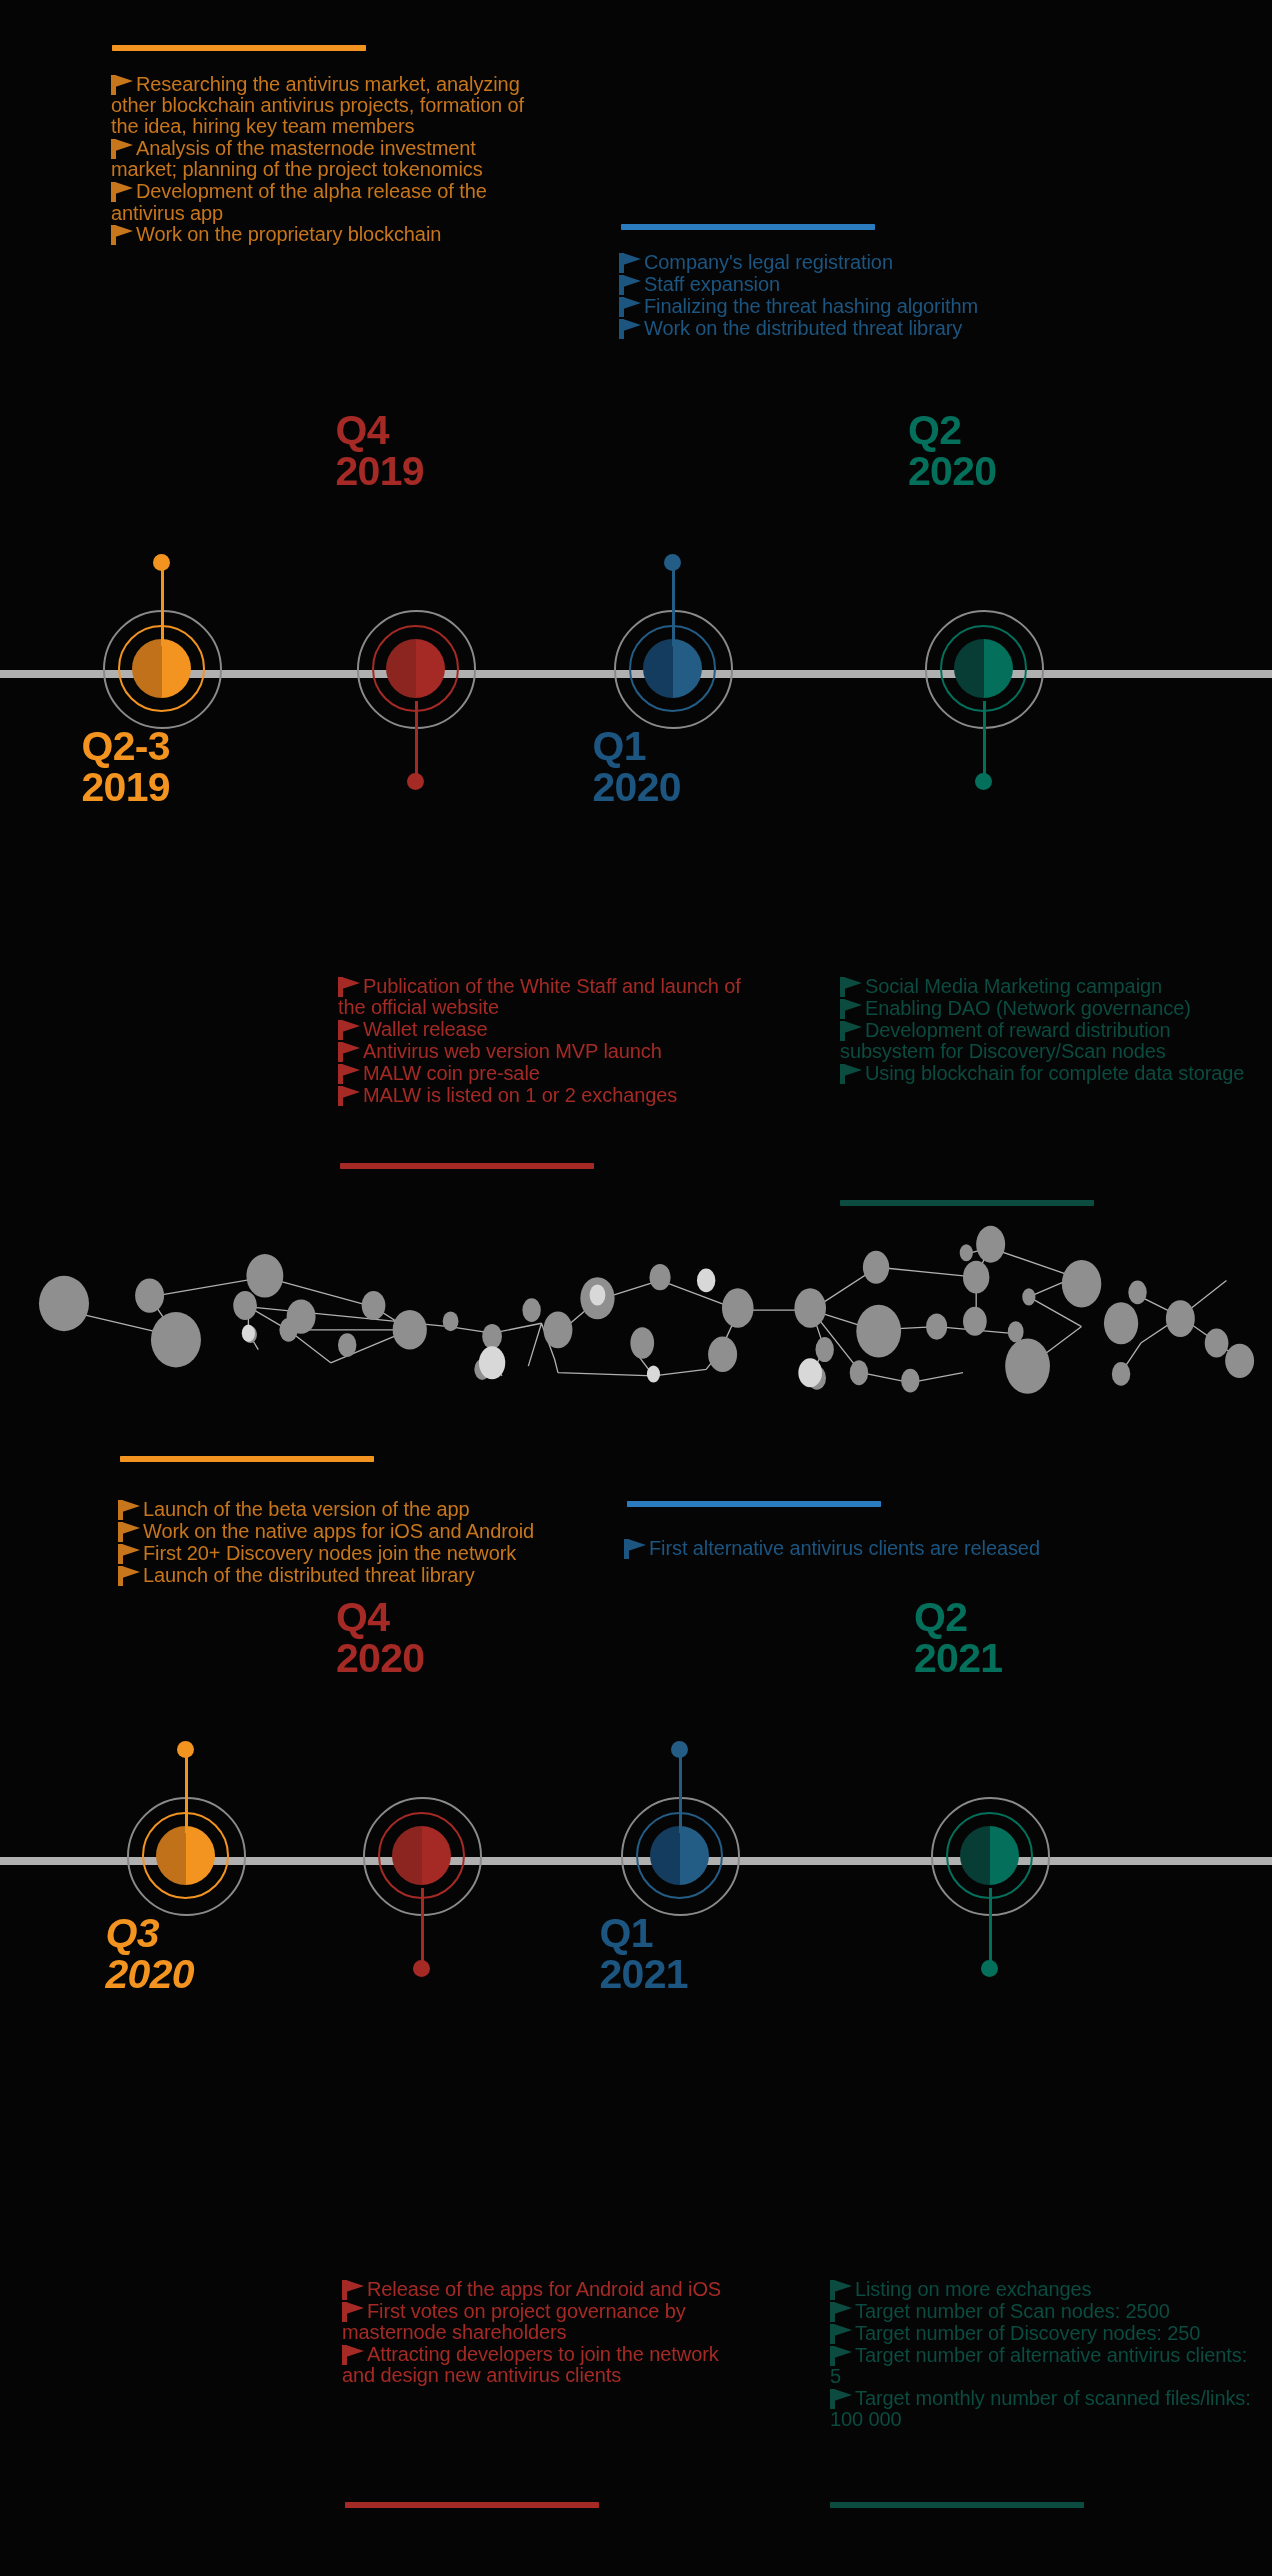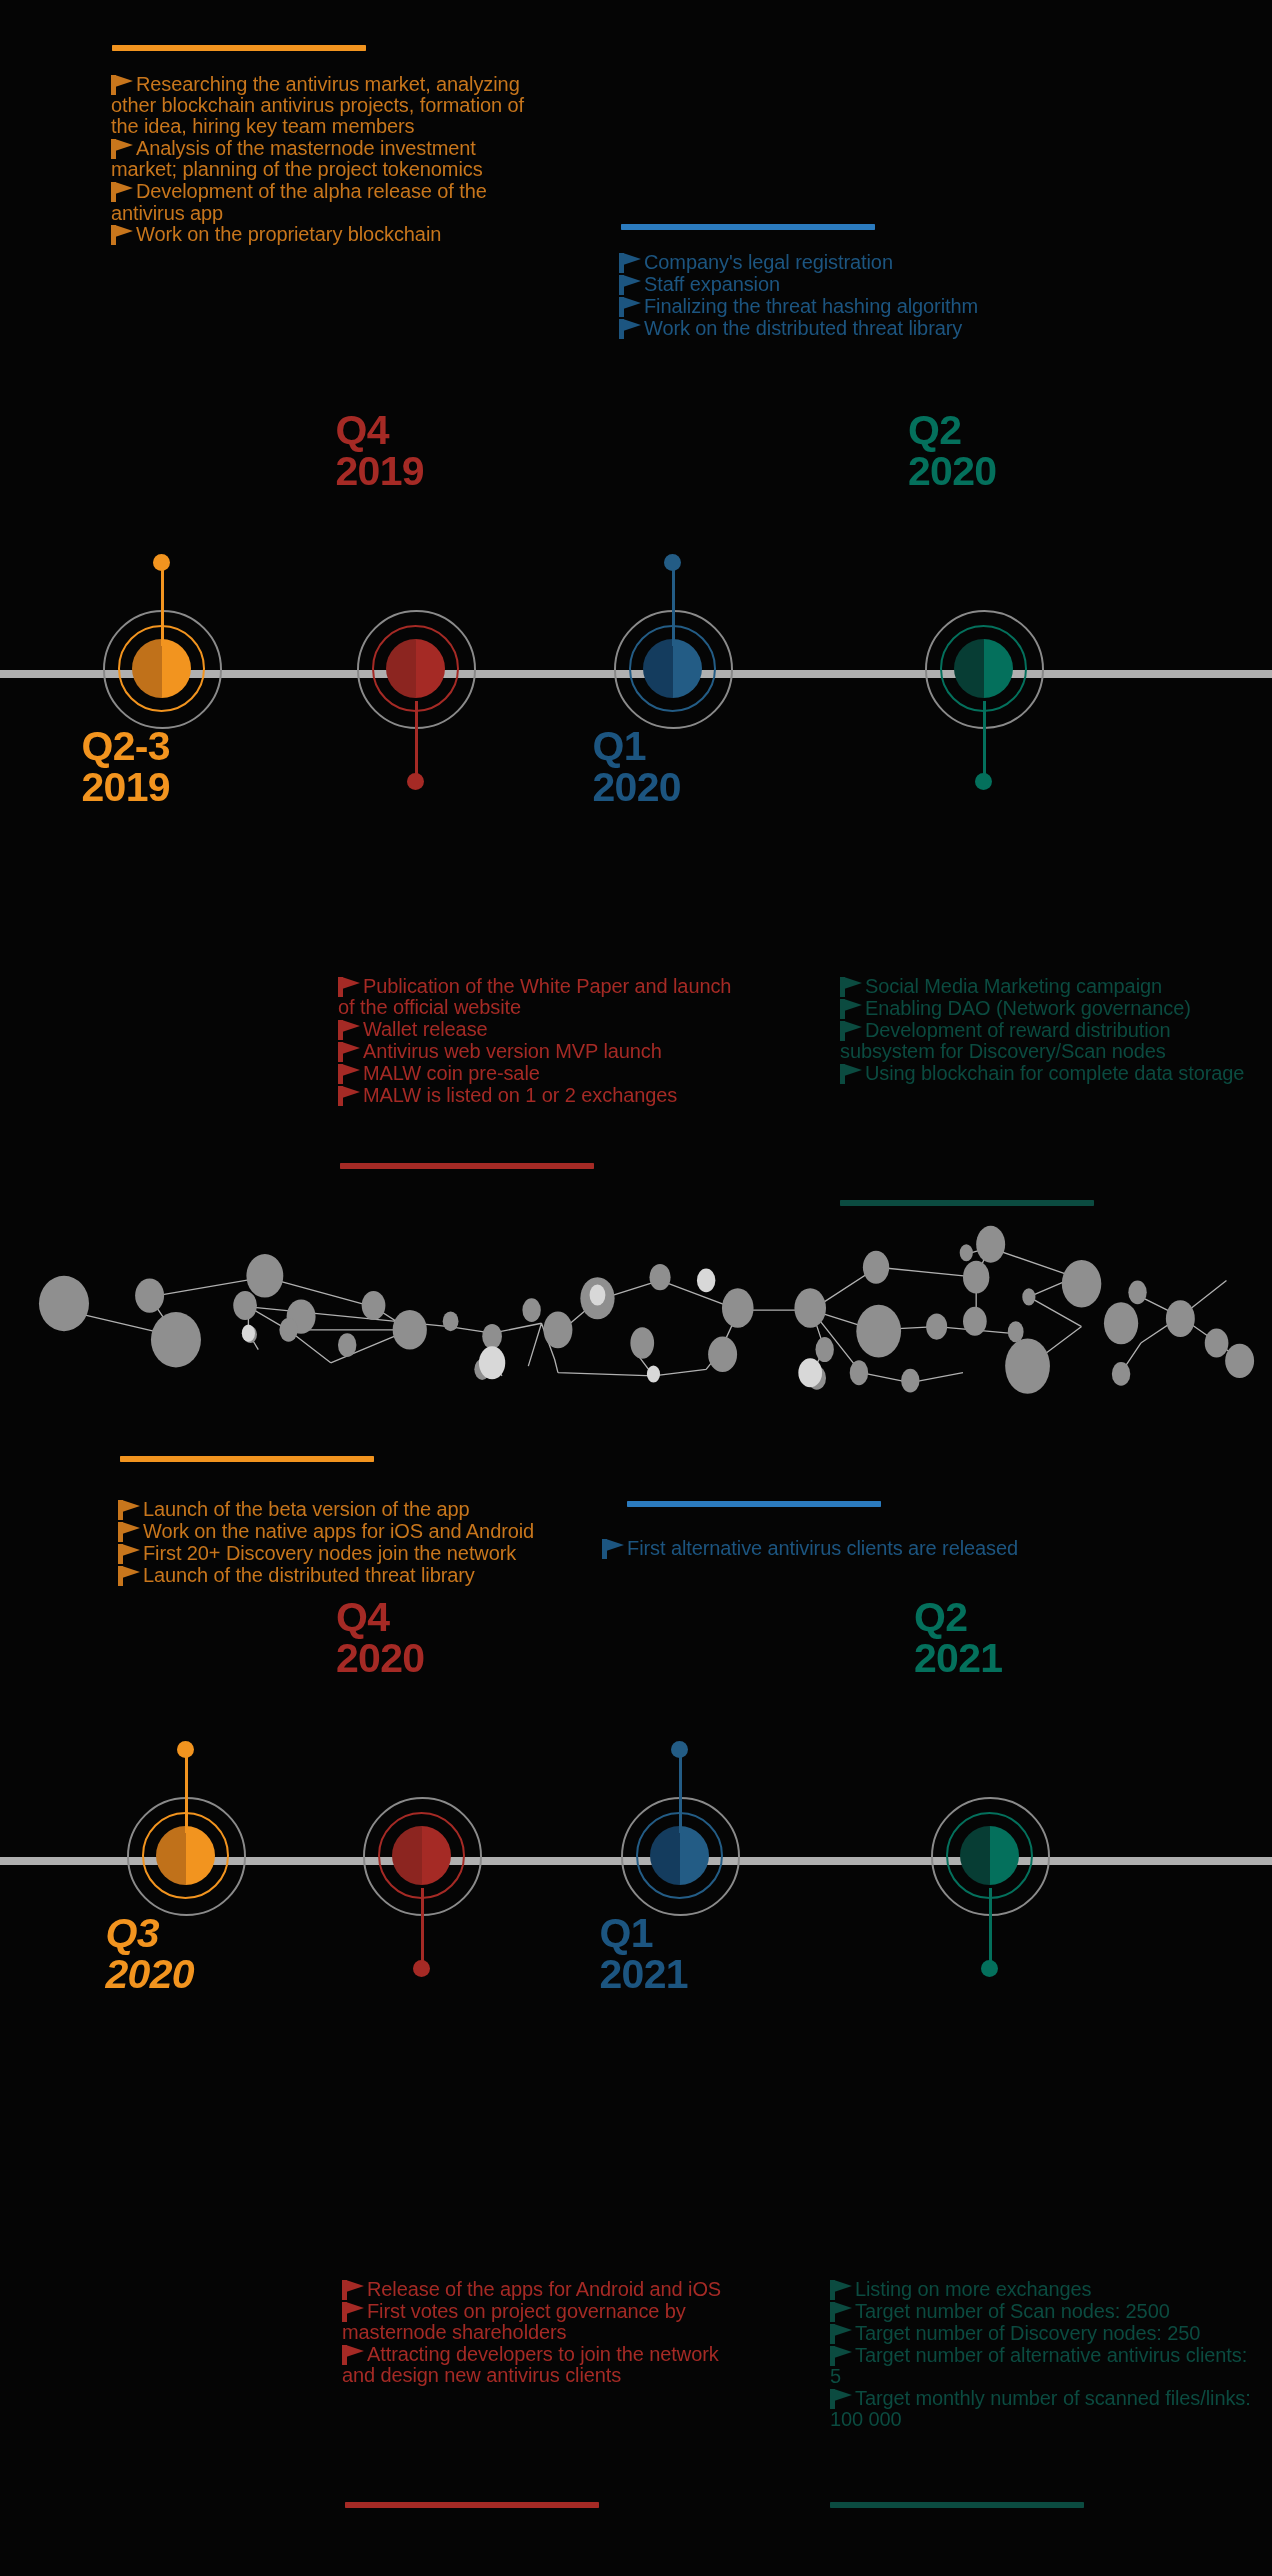--- a/index.html
+++ b/index.html
@@ -164,21 +164,21 @@
     <div class="dot down"></div>
     <div class="qlabel above" style="color:#04705C;left:-10px;top:-125px;">
       <span>Q2</span>
       <span class="yr">2020</span>
     </div>
   </div>
 </div>
 
 <div class="block" style="left:338px;top:976px;width:409px;color:#A52A25;">
   <ul class="bullet-list">
-    <li><span class="flag"><i class="pole"></i><i class="pennant"></i></span><span>Publication of the White Paper and launch of the official website</span></li>
+    <li><span class="flag"><i class="pole"></i><i class="pennant"></i></span><span>Publication of the White Staff and launch of the official website</span></li>
     <li><span class="flag"><i class="pole"></i><i class="pennant"></i></span><span>Wallet release</span></li>
     <li><span class="flag"><i class="pole"></i><i class="pennant"></i></span><span>Antivirus web version MVP launch</span></li>
     <li><span class="flag"><i class="pole"></i><i class="pennant"></i></span><span>MALW coin pre-sale</span></li>
     <li><span class="flag"><i class="pole"></i><i class="pennant"></i></span><span>MALW is listed on 1 or 2 exchanges</span></li>
   </ul>
 </div>
 <div class="rule" style="left:340px;top:1163px;width:254px;background:#A52A25;"></div>
 
 <div class="block" style="left:840px;top:976px;width:423px;color:#0B4B40;">
   <ul class="bullet-list">
@@ -257,21 +257,21 @@
   <ul class="bullet-list">
     <li><span class="flag"><i class="pole"></i><i class="pennant"></i></span><span>Launch of the beta version of the app</span></li>
     <li><span class="flag"><i class="pole"></i><i class="pennant"></i></span><span>Work on the native apps for iOS and Android</span></li>
     <li><span class="flag"><i class="pole"></i><i class="pennant"></i></span><span>First 20+ Discovery nodes join the network</span></li>
     <li><span class="flag"><i class="pole"></i><i class="pennant"></i></span><span>Launch of the distributed threat library</span></li>
   </ul>
 </div>
 
 <div class="rule" style="left:627px;top:1501px;width:254px;background:#2B7BBF;"></div>
 
-<div class="block" style="left:595px;top:1538px;width:423px;color:#1C5580;text-align:right;">
+<div class="block" style="left:624px;top:1538px;width:423px;color:#1C5580;">
   <ul class="bullet-list">
     <li><span class="flag"><i class="pole"></i><i class="pennant"></i></span><span>First alternative antivirus clients are released</span></li>
   </ul>
 </div>
 
 <div class="timeline" style="top:1722px;">
   <div class="axis"></div>
 
   <div class="node" style="left:120px;color:#F2941F;font-style:italic;">
     <div class="ring-outer"></div>

